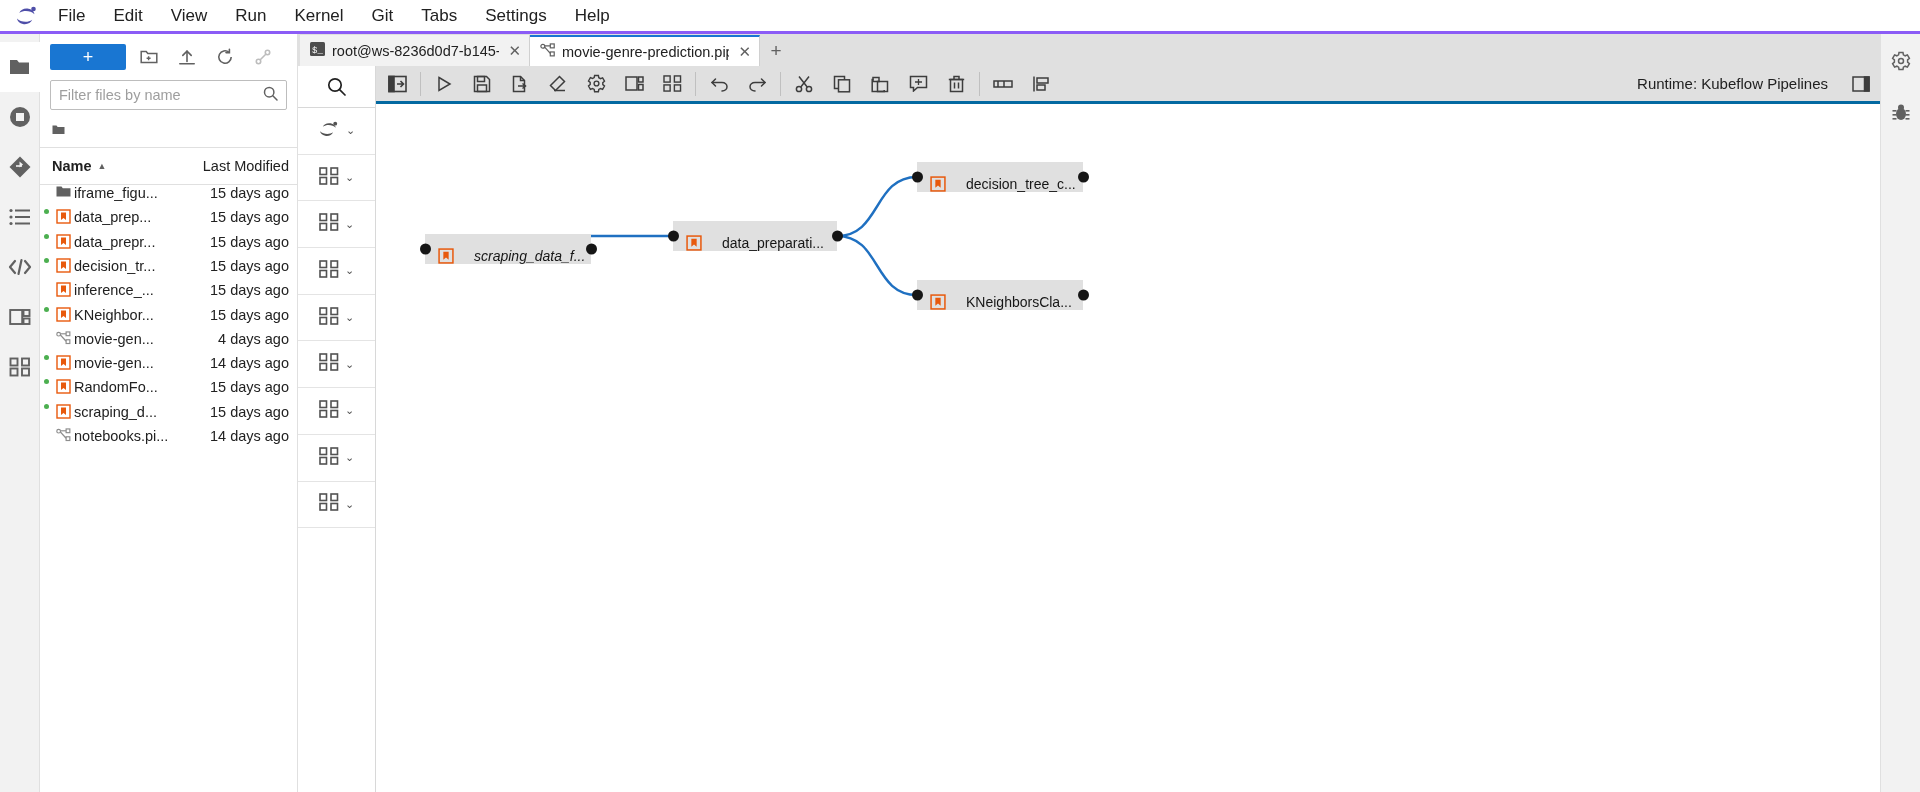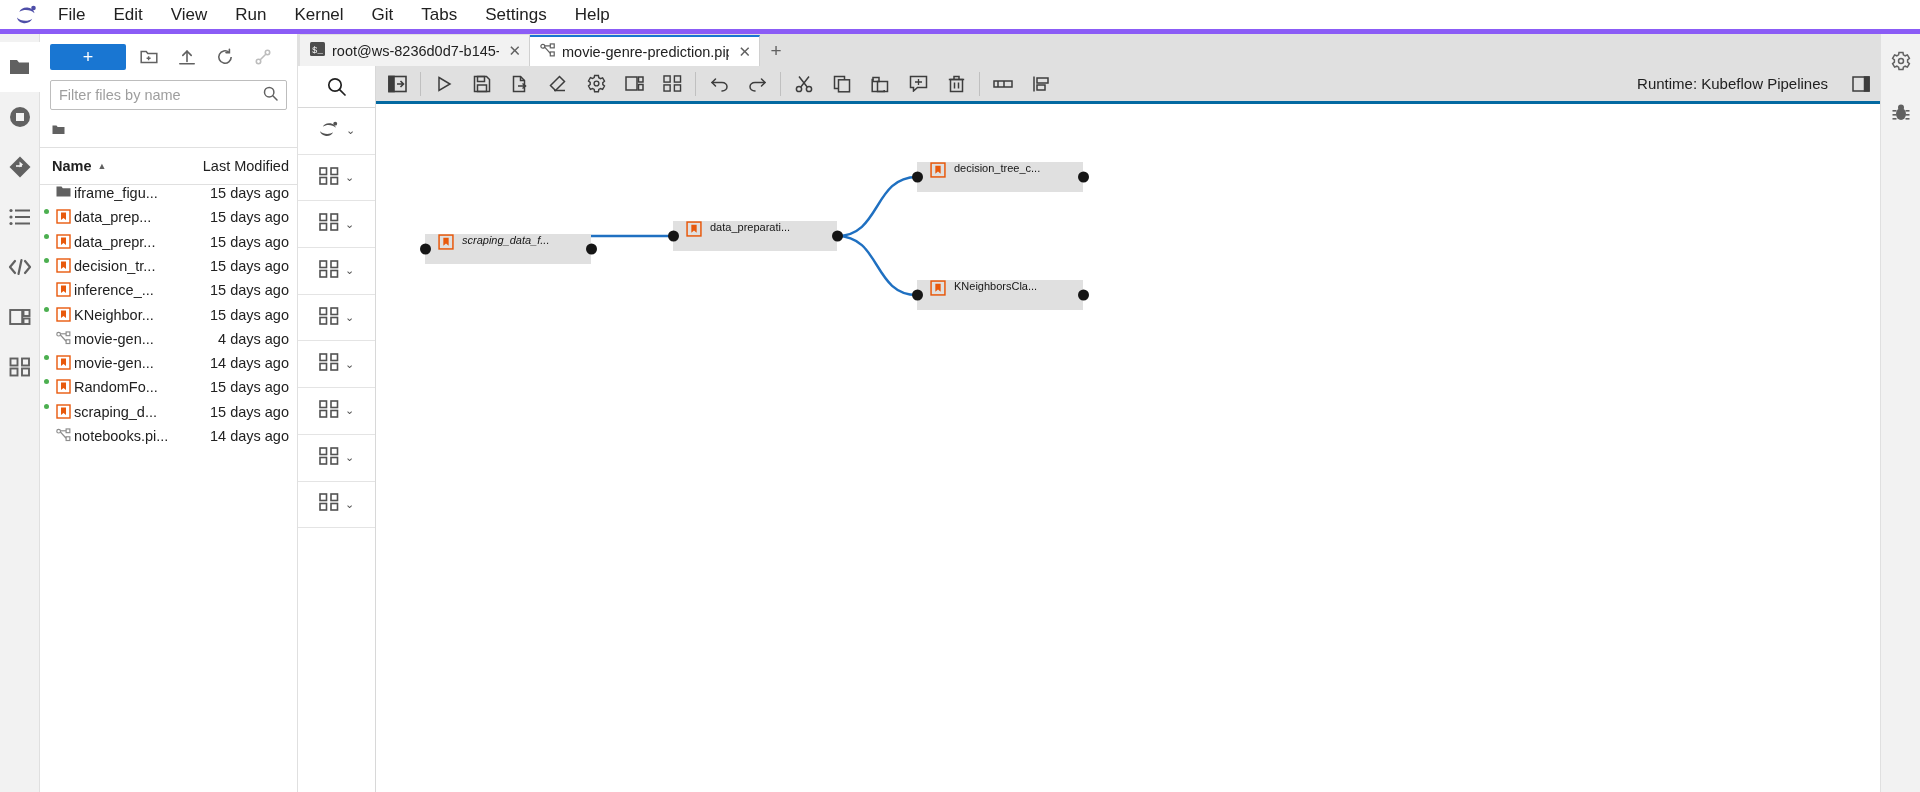--- a/index.html
+++ b/index.html
@@ -7,21 +7,21 @@
     width: 1920px; height: 792px;
     font-family: "Liberation Sans", sans-serif;
     background: #ffffff;
     overflow: hidden;
   }
   .app { position: relative; width: 1920px; height: 792px; display: flex; flex-direction: column; }
 
   
   .menubar {
     height: 34px; background: #ffffff; display: flex; align-items: center;
-    flex: 0 0 34px; border-bottom: 5px solid #8b5cf6; padding-left: 10px;
+    flex: 0 0 34px; border-bottom: 3px solid #8b5cf6; padding-left: 10px;
   }
   .jp-logo { width: 34px; height: 24px; display: flex; align-items: center; justify-content: center; }
   .menu-item {
     font-size: 17px; color: #212121; padding: 4px 14px; cursor: default; white-space: nowrap;
   }
 
   
   .bodyrow { flex: 1; display: flex; min-height: 0; }
 
   
@@ -128,22 +128,22 @@
     color: #3d3d3d; cursor: pointer;
   }
   .tb-sep { width: 1px; height: 24px; background: #c0c0c0; margin: 0 4px; }
   .tb-spacer { flex: 1; }
   .runtime-label { font-size: 15px; color: #212121; padding-right: 14px; white-space: nowrap; }
 
   .canvas { flex: 1; background: #ffffff; position: relative; overflow: hidden; }
 
   .node {
     position: absolute; height: 30px; background: #e0e0e0;
-    display: flex; align-items: flex-start; gap: 8px; padding: 0 14px 0 13px;
-    font-size: 11px; color: #161616; white-space: nowrap; cursor: pointer;
+    display: flex; align-items: flex-end; gap: 20px; padding: 0 14px 0 13px;
+    font-size: 14px; color: #161616; white-space: nowrap; cursor: pointer;
   }
   .node .nb-icon { flex: 0 0 auto; display:flex; }
   .port {
     position: absolute; width: 11px; height: 11px; border-radius: 50%;
     background: #161616; top: 50%; transform: translateY(-50%);
   }
   .port.in { left: -5.5px; }
   .port.out { right: -5.5px; }
 
   

